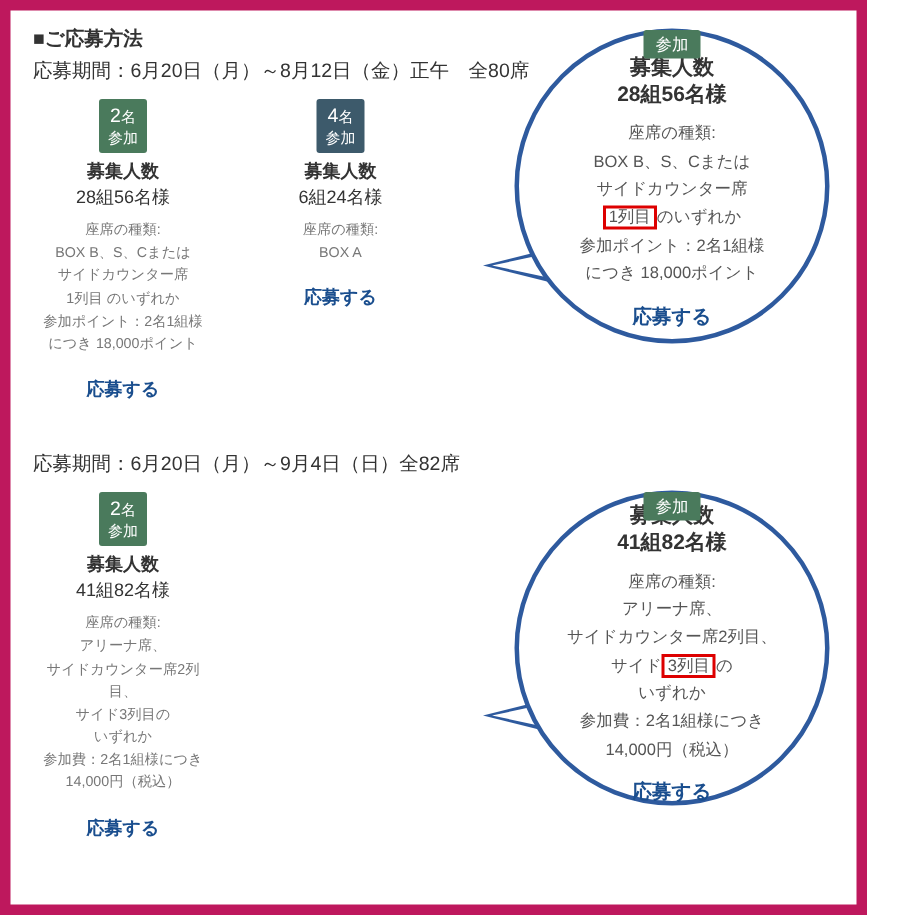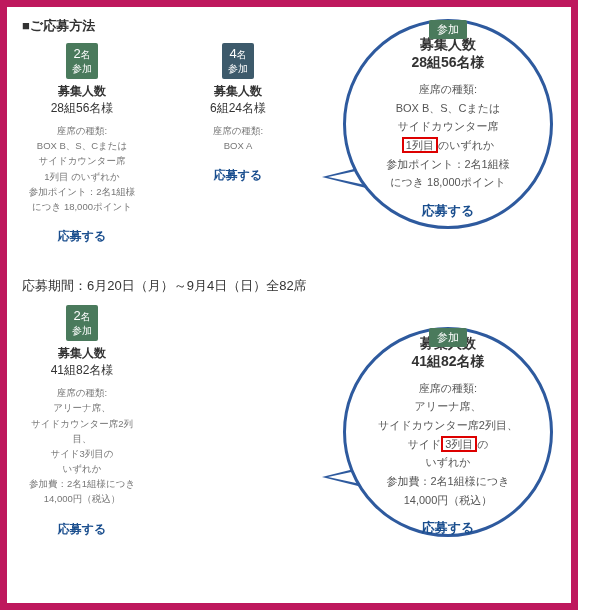--- a/index.html
+++ b/index.html
@@ -1,21 +1,21 @@
 <!DOCTYPE html>
 <html><head>
 <meta charset="utf-8">
 <style>
 *{box-sizing:border-box;margin:0;padding:0}
 body{font-family:"Hiragino Sans","Meiryo",sans-serif;font-size:11px;color:#333;background:#fff}
 .page{width:578px;height:610px;border:7px solid #be185d;position:relative;padding:10px 15px}
 .section-title{font-size:13px;font-weight:bold;margin-bottom:3px}
 .subtitle{font-size:13px;font-weight:bold}
 .period{font-size:13px;margin-bottom:10px}
-.cards{display:flex;gap:36px;margin-top:8px}
+.cards{display:flex;gap:25px;margin-top:8px}
 .card{width:120px;text-align:center}
 .badge{display:inline-block;background:#4a7a5c;color:#fff;padding:3px 6px;font-size:10px;border-radius:2px;margin-bottom:4px}
 .badge .num{font-size:13px}
 .card-title{font-size:12px;font-weight:bold}
 .card-sub{font-size:12px;margin-bottom:6px}
 .card-info{font-size:9.5px;color:#777;line-height:1.6}
 .apply{color:#1a4e8e;font-weight:bold;font-size:12px;margin-top:14px;display:inline-block}
 .section2{margin-top:32px}
 .callout{position:absolute;width:210px;height:210px;border:3px solid #2e5a9e;border-radius:50%;background:#fff;display:flex;flex-direction:column;align-items:center;justify-content:center;text-align:center;padding:12px;z-index:10}
 .callout .c-badge{background:#4a7a5c;color:#fff;padding:2px 8px;font-size:11px;border-radius:2px;position:absolute;top:-2px}
@@ -30,20 +30,21 @@
 .tail2::after{content:"";position:absolute;left:6px;top:-15px;border-top:15px solid transparent;border-bottom:15px solid transparent;border-right:70px solid #fff}
 .redbox{border:2px solid #d00;padding:0 2px;display:inline}
 .c1{right:18px;top:12px}
 .c2{right:18px;top:320px}
 </style>
 </head>
 <body>
 
 <div class="page">
   <div class="section-title">■ご応募方法</div>
+  <div class="period">応募期間：6月20日（月）～8月12日（金）正午　全80席</div>
 
   <div class="cards">
     <div class="card">
       <div class="badge"><span class="num">2</span><span>名</span><br><span>参加</span></div>
       <div class="card-title">募集人数</div>
       <div class="card-sub">28組56名様</div>
       <div class="card-info">
         <div>座席の種類:</div>
         <div>BOX B、S、Cまたは</div>
         <div>サイドカウンター席</div>

